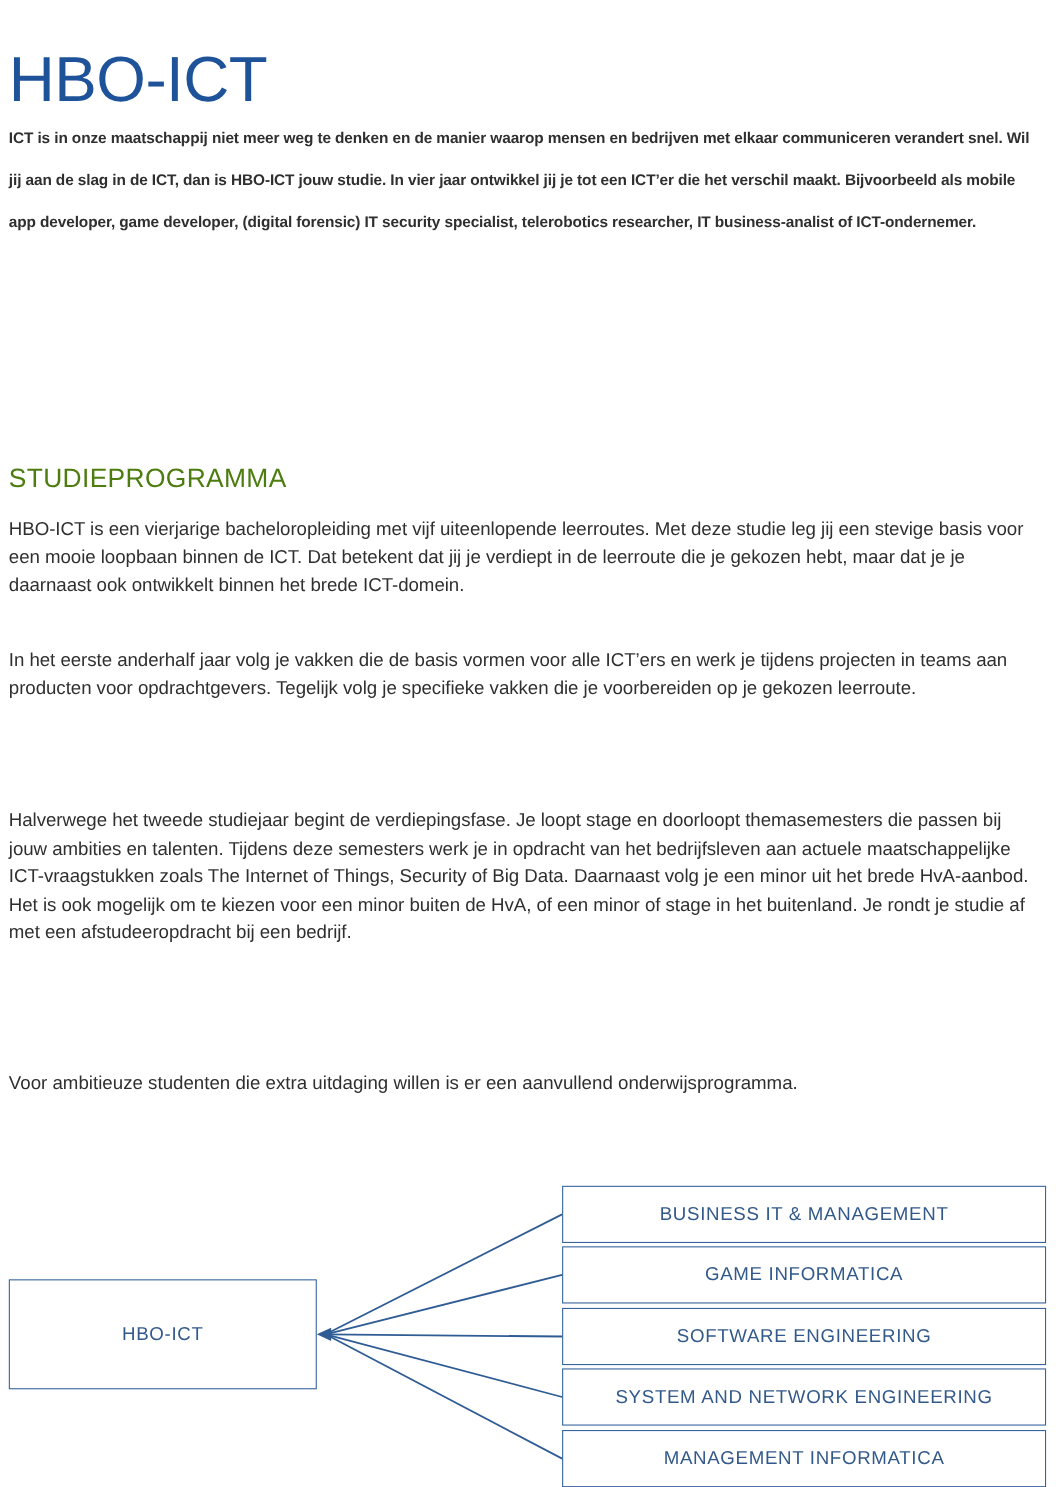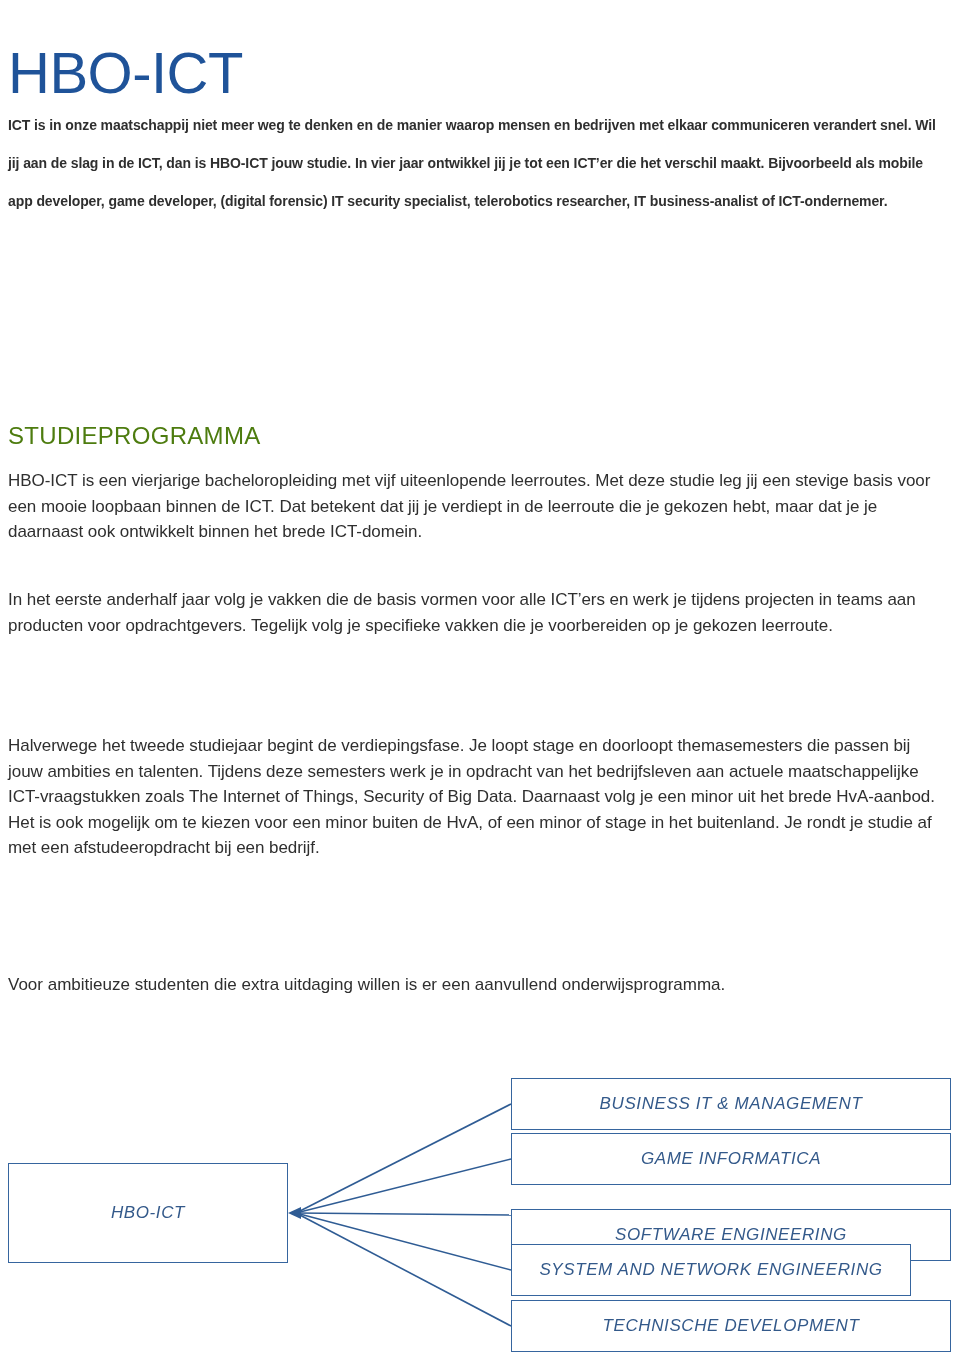--- a/index.html
+++ b/index.html
@@ -106,32 +106,31 @@
     box-sizing: border-box;
     border: 1.6px solid #36659e;
     background: #ffffff;
     display: flex;
     align-items: center;
     justify-content: center;
     color: #33598a;
     font-size: 17px;
     letter-spacing: 0.6px;
     white-space: nowrap;
-    font-style: italic;
   }
   .node-root {
     left: 8px;
     top: 103px;
     width: 280px;
     height: 100px;
   }
   .leaf-0 { left: 511px; top: 18px;  width: 440px; height: 52px; }
   .leaf-1 { left: 511px; top: 73px;  width: 440px; height: 52px; }
-  .leaf-2 { left: 511px; top: 129px; width: 440px; height: 52px; margin-top: 20px; }
-  .leaf-3 { left: 511px; top: 184px; width: 400px; height: 52px; text-align: center; }
+  .leaf-2 { left: 511px; top: 129px; width: 440px; height: 52px; }
+  .leaf-3 { left: 511px; top: 184px; width: 440px; height: 52px; text-align: center; }
   .leaf-4 { left: 511px; top: 240px; width: 440px; height: 52px; }
 </style>
 </head>
 <body>
 
 <div class="page">
 
   <h1 class="doc-title">HBO-ICT</h1>
 
   <p class="intro">ICT is in onze maatschappij niet meer weg te denken en de manier waarop mensen en bedrijven met elkaar communiceren verandert snel. Wil jij aan de slag in de ICT, dan is HBO-ICT jouw studie. In vier jaar ontwikkel jij je tot een ICT’er die het verschil maakt. Bijvoorbeeld als mobile app developer, game developer, (digital forensic) IT security specialist, telerobotics researcher, IT business-analist of ICT-ondernemer.</p>
@@ -178,18 +177,18 @@
 
     <div class="node-box leaf-2">
       <span>SOFTWARE ENGINEERING</span>
     </div>
 
     <div class="node-box leaf-3">
       <span>SYSTEM AND NETWORK ENGINEERING</span>
     </div>
 
     <div class="node-box leaf-4">
-      <span>TECHNISCHE DEVELOPMENT</span>
+      <span>MANAGEMENT INFORMATICA</span>
     </div>
 
   </div>
 
 </div>
 
 </body></html>

